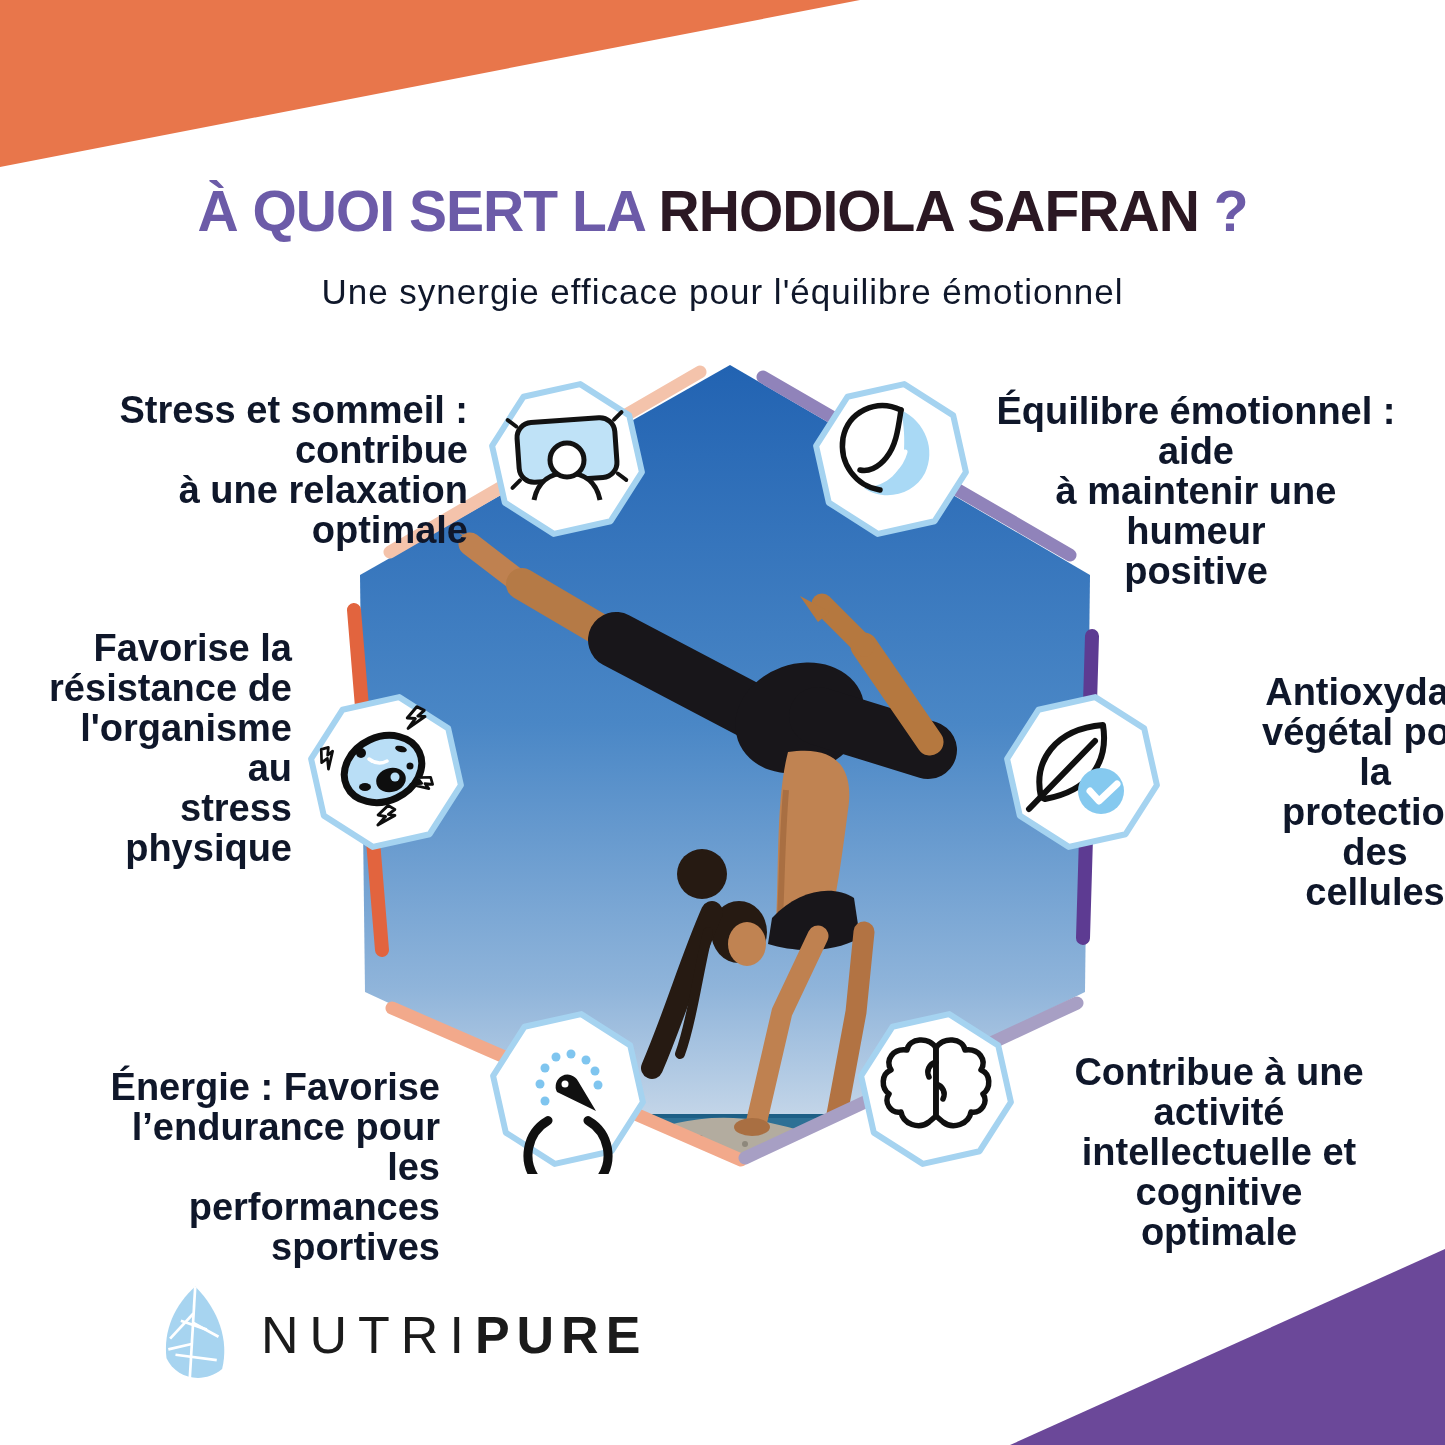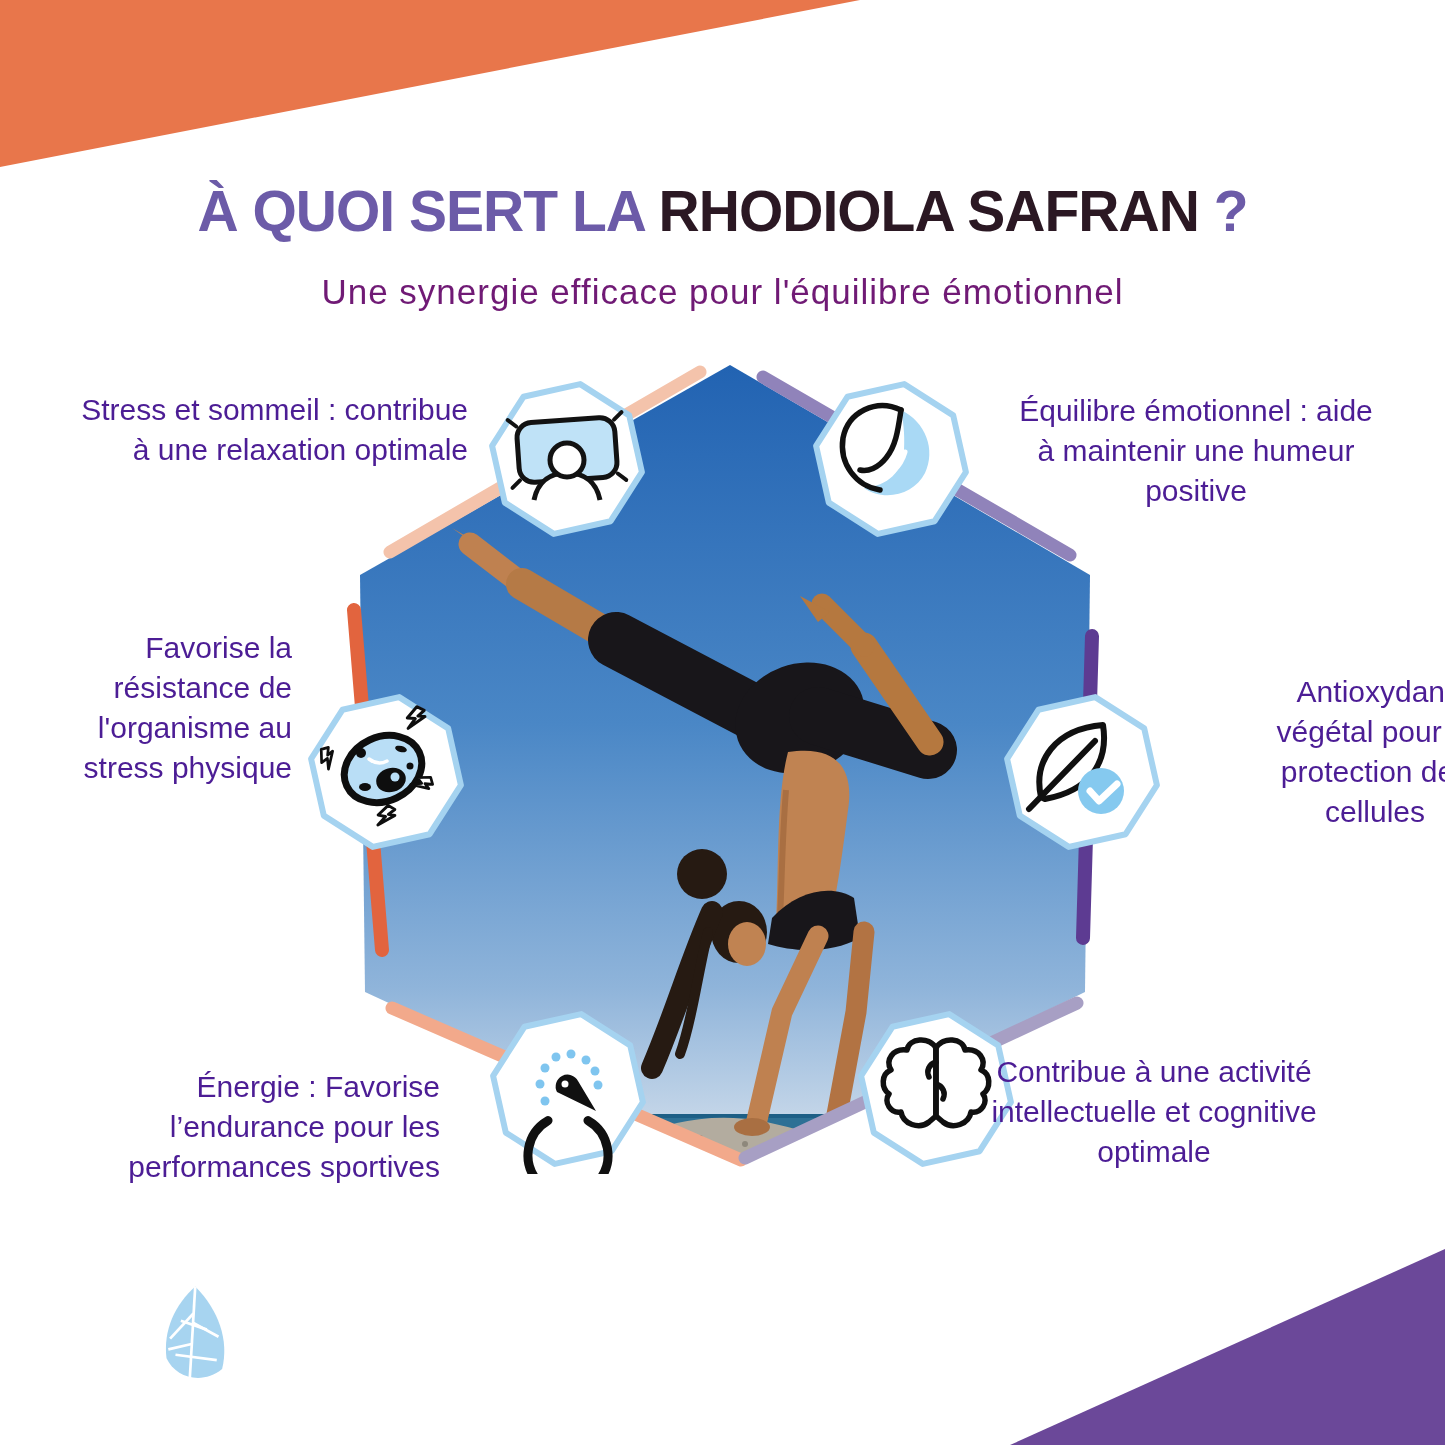--- a/index.html
+++ b/index.html
@@ -12,32 +12,32 @@
           clip-path:polygon(0 0,100% 0,0 100%);}
   .tri-br{right:0;bottom:0;width:435px;height:196px;background:#6b4899;
           clip-path:polygon(100% 0,100% 100%,0 100%);}
 
   
   .title{left:0;top:178px;width:1445px;text-align:center;
          font-size:57px;font-weight:700;letter-spacing:-1px;white-space:nowrap;}
   .title .t-purple{color:#6c5ba8;}
   .title .t-dark{color:#2b1823;}
   .subtitle{left:0;top:272px;width:1445px;text-align:center;
-            font-size:35px;font-weight:400;letter-spacing:1px;color:#701a75;}
-
-  
-  .benefit{font-size:30px;font-weight:400;line-height:40px;color:#4c1d95;}
+            font-size:35px;font-weight:400;letter-spacing:1px;color:#0f172a;}
+
+  
+  .benefit{font-size:38px;font-weight:700;line-height:40px;color:#0f172a;}
   .b-right{text-align:right;}
   .b-left{text-align:center;}
   .txt-sleep{left:38px;top:390px;width:430px;}
   .txt-mood{left:986px;top:391px;width:420px;}
   .txt-stress{left:30px;top:628px;width:262px;}
   .txt-antiox{left:1245px;top:672px;width:260px;}
   .txt-energy{left:95px;top:1050px;width:345px;margin-top:17px;}
-  .txt-brain{left:964px;top:1052px;width:380px;}
+  .txt-brain{left:1029px;top:1052px;width:380px;}
 
   
   .badge{width:170px;height:170px;}
   .bd-sleep{left:482px;top:374px;}
   .bd-mood{left:806px;top:374px;}
   .bd-stress{left:301px;top:687px;}
   .bd-antiox{left:997px;top:687px;}
   .bd-energy{left:483px;top:1004px;}
   .bd-brain{left:851px;top:1004px;}
 
@@ -232,13 +232,16 @@
     <path d="M40,4 C66,30 78,64 70,96 C48,114 18,106 8,84 C4,52 18,24 40,4 Z" fill="#a7d4f0"></path>
     <g stroke="#ffffff" stroke-width="3" fill="none">
       <path d="M40,4 L34,106"></path>
       <path d="M38,34 L12,62"></path>
       <path d="M37,44 L66,60"></path>
       <path d="M24,42 L53,52"></path>
       <path d="M18,80 L64,86"></path>
       <path d="M36,68 L10,74"></path>
     </g>
   </svg>
+  <div class="logo-text">
+    <span class="logo-nutri">NUTRI</span><span class="logo-pure">PURE</span>
+  </div>
 </div>
 
 </body></html>

